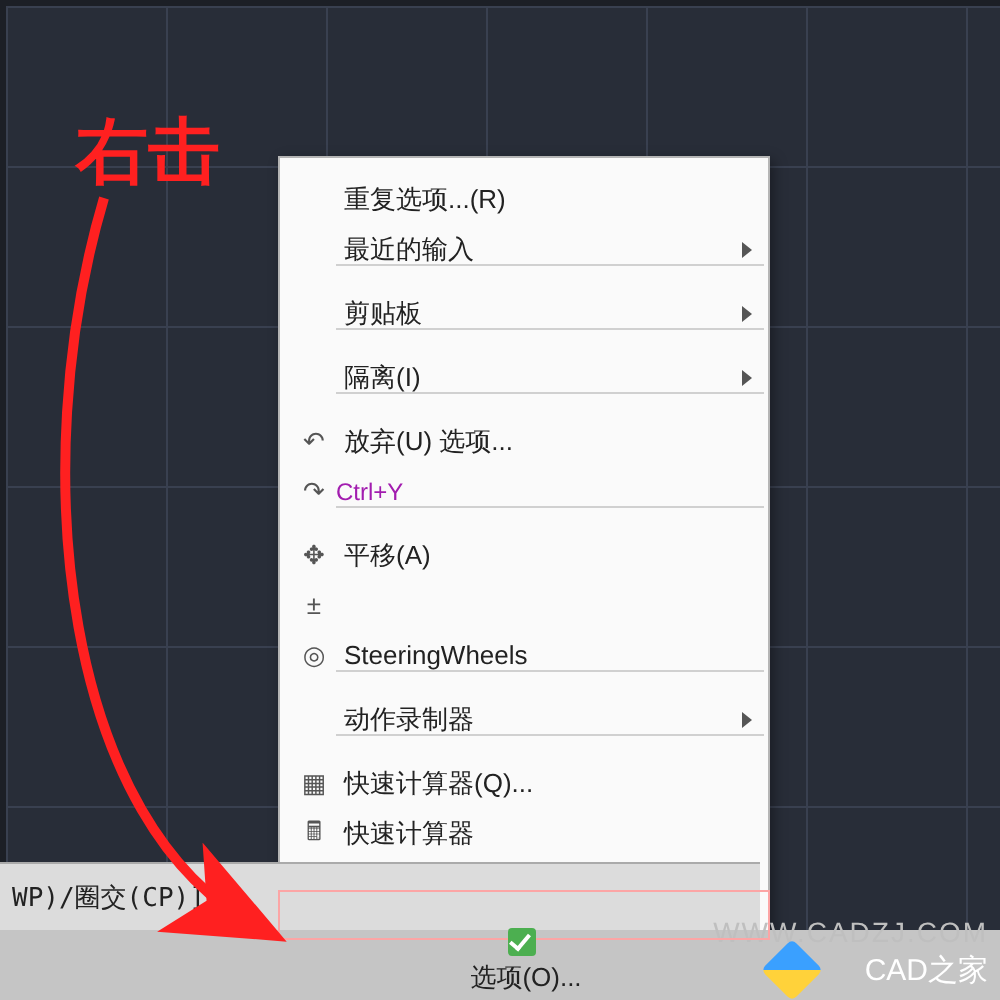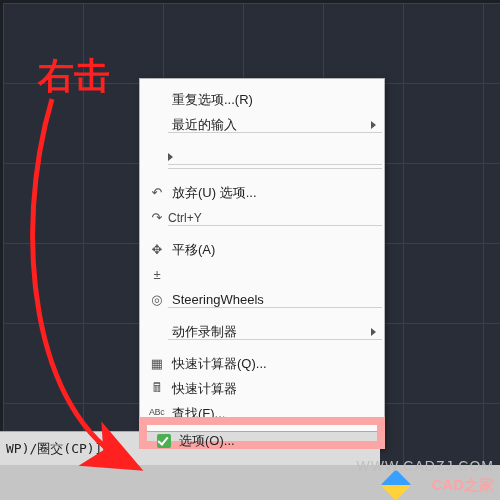--- a/index.html
+++ b/index.html
@@ -38,36 +38,37 @@
     color: #222;
   }
   .menu-item {
     display: flex;
     align-items: center;
     height: 25px;
     padding: 16px 8px 0 6px;
     cursor: default;
   }
   .menu-item.highlight {
-    border: 8px solid #fca5a5;
+    border: 1px solid #fca5a5;
     margin: -1px;
     position: relative;
     z-index: 2;
+    flex-direction: column;
   }
   .menu-item.disabled { color: #9a9a9a; }
   .icon-slot {
     width: 22px; height: 18px;
     display: inline-flex;
     align-items: center; justify-content: center;
     flex-shrink: 0;
     font-size: 13px;
     color: #555;
   }
   .menu-label { flex: 1; padding-left: 4px; }
-  .shortcut { color: #404040; font-size: 12px; padding-right: 4px;}
+  .shortcut { color: #a21caf; font-size: 12px; padding-right: 4px;}
   .submenu-arrow {
     width: 0; height: 0;
     border-top: 4px solid transparent;
     border-bottom: 4px solid transparent;
     border-left: 5px solid #555;
   }
   .sep {
     height: 1px;
     background: #d0d0d0;
     margin: 3px 2px 3px 28px;
@@ -95,21 +96,21 @@
     right: 6px; bottom: 4px;
     display: flex; align-items: center;
     gap: 4px;
   }
   .wm-logo {
     width: 22px; height: 22px;
     background: linear-gradient(135deg,#3aa0ff 0 50%,#ffd23a 50% 100%);
     transform: rotate(45deg);
     border-radius: 3px;
   }
-  .wm-text { font-size: 15px; font-weight: 700; color: #fca5a5; margin-left: 21px; }
+  .wm-text { font-size: 15px; font-weight: 400; color: #ffffff; margin-left: 21px; }
   .wm-url {
     position: absolute; right: 6px; bottom: 26px;
     font-size: 14px; color: #bfbfbf; letter-spacing: 1px;
   }
   .arrow-svg {
     position: absolute;
     left: 22px; top: 94px;
     width: 170px; height: 390px;
     pointer-events: none;
     z-index: 5;
@@ -134,23 +135,29 @@
       <span class="menu-label">重复选项...(R)</span>
     </div>
     <div class="menu-item">
       <span class="icon-slot"></span>
       <span class="menu-label">最近的输入</span>
       <span class="submenu-arrow"></span>
     </div>
     <div class="sep"></div>
     <div class="menu-item">
       <span class="icon-slot"></span>
-      <span class="submenu-arrow"></span>
-    </div>
-    <div class="sep"></div>
+      <span class="menu-label">剪贴板</span>
+      <span class="submenu-arrow"></span>
+    </div>
+    <div class="sep"></div>
+    <div class="menu-item">
+      <span class="icon-slot"></span>
+      <span class="menu-label">隔离(I)</span>
+      <span class="submenu-arrow"></span>
+    </div>
     <div class="sep"></div>
     <div class="menu-item">
       <span class="icon-slot">↶</span>
       <span class="menu-label">放弃(U) 选项...</span>
     </div>
     <div class="menu-item disabled">
       <span class="icon-slot">↷</span>
       <span class="shortcut">Ctrl+Y</span>
     </div>
     <div class="sep"></div>

